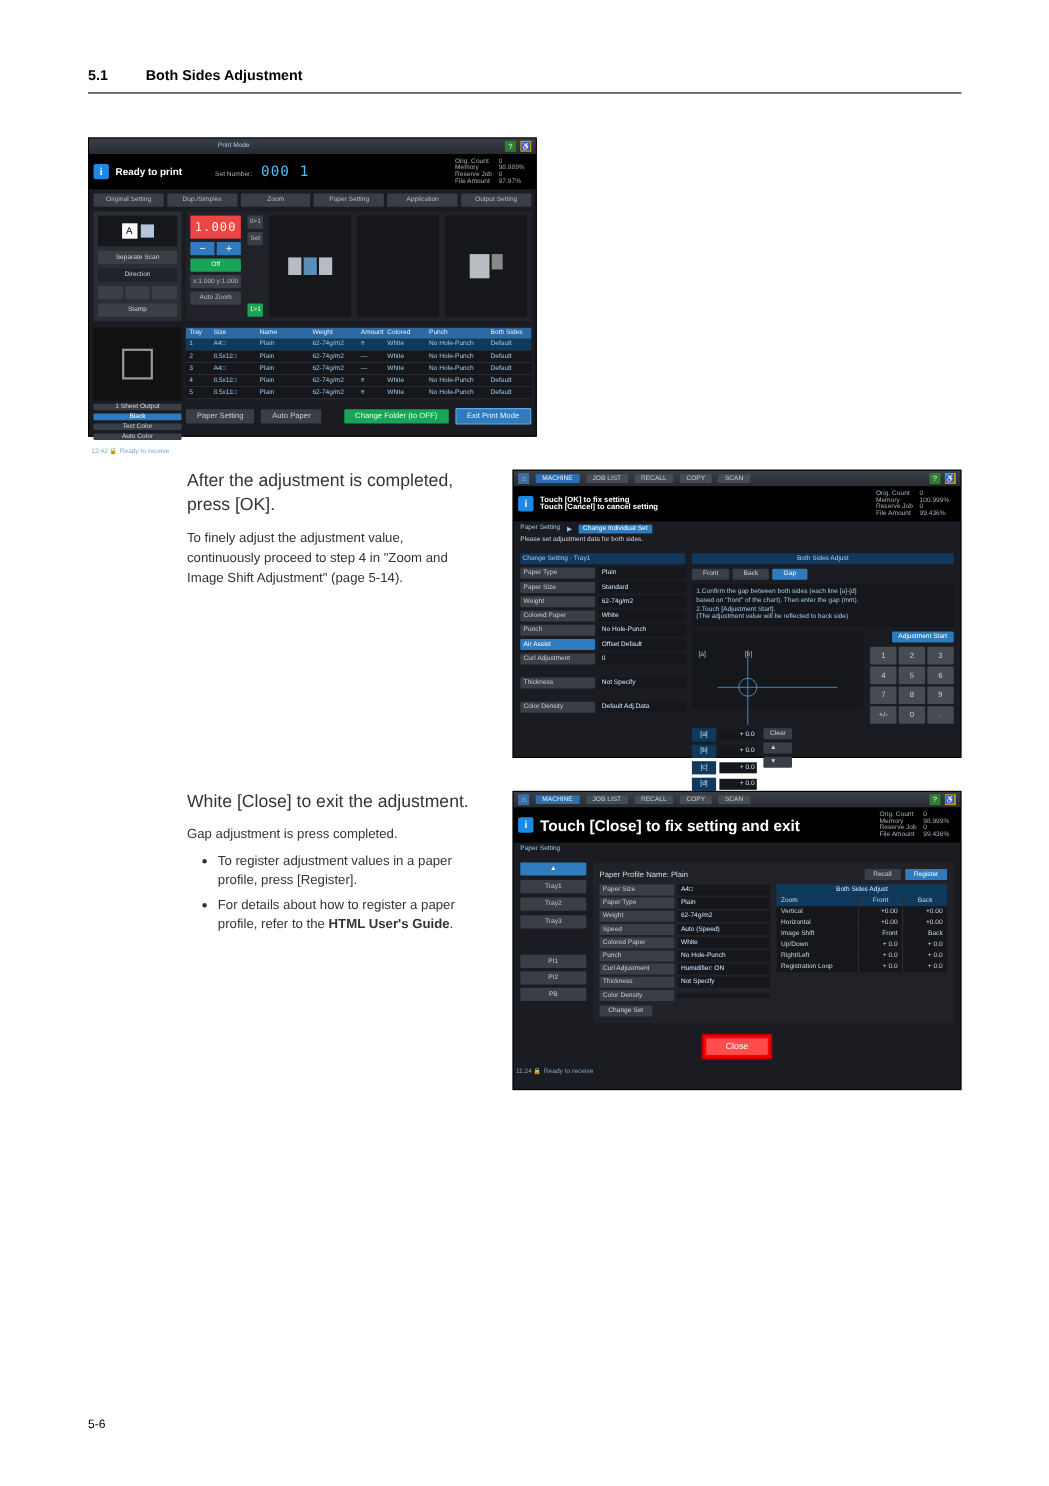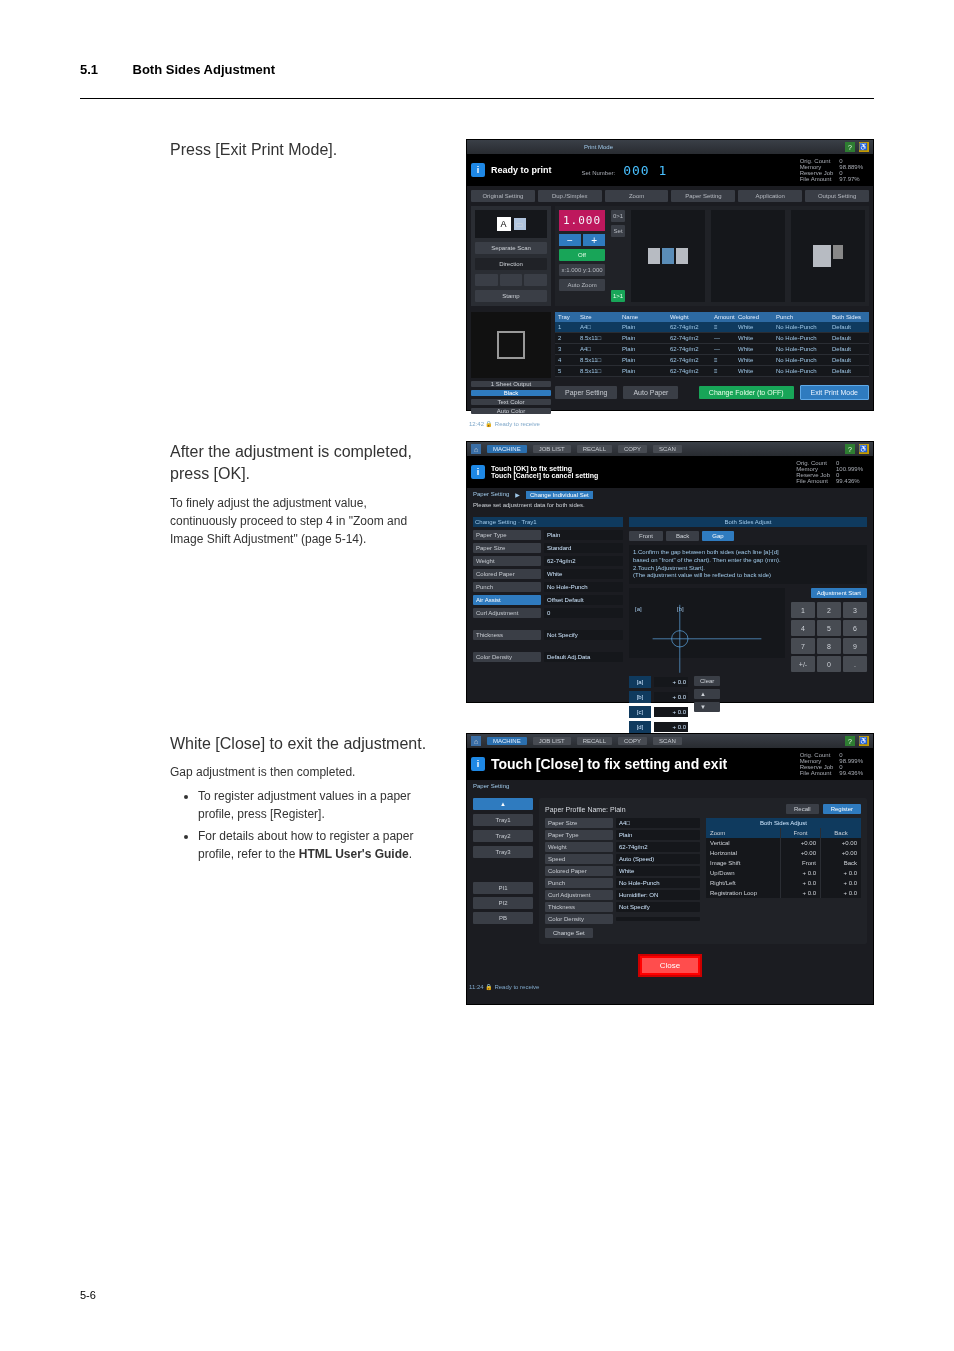--- a/index.html
+++ b/index.html
@@ -7,21 +7,21 @@
     font-family: Arial, Helvetica, sans-serif;
     background: #fff;
     width: 954px;
     height: 1351px;
     margin: 0 auto;
     position: relative;
   }
   .page { padding: 60px 80px 0 80px; }
   .hdr {
     border-bottom: 1px solid #000;
-    padding-bottom: 20px;
+    padding-bottom: 6px;
     margin-bottom: 40px;
   }
   .hdr-n { font-weight: bold; font-size: 13px; color: #000; }
   .hdr-t { font-weight: bold; font-size: 13px; color: #000; margin-left: 30px; }
   .step {
     display: flex;
     gap: 30px;
     margin-bottom: 30px;
   }
   .step-text {
@@ -91,21 +91,21 @@
   .s1-row1 { display:flex; gap:4px; height:100px; }
   .s1-left{ width:80px; background:#2a2d33; display:flex;flex-direction:column;gap:4px;padding:4px;}
   .s1-left-box{background:#15171b;height:28px;display:flex;align-items:center;justify-content:center;gap:3px;}
   .s1-Ab{width:14px;height:14px;background:#fff;color:#000;display:flex;align-items:center;justify-content:center;font-size:9px;}
   .s1-dot{width:12px;height:12px;background:#b0c4de;display:flex;align-items:center;justify-content:center;font-size:8px;}
   .s1-btnrow{display:flex;gap:2px;}
   .s1-smbtn{flex:1;background:#3a3e46;height:12px;border-radius:1px;font-size:6px;display:flex;align-items:center;justify-content:center;}
   .s1-set{flex:1;background:#202227;padding:4px; display:flex; gap:6px;}
   .s1-set-col{flex:1; display:flex;flex-direction:column;gap:3px;}
   .s1-greenbtn{background:#18a558;color:#e9ffe9;height:12px;display:flex;align-items:center;justify-content:center;font-size:6px;border-radius:1px;}
-  .s1-numberbig{background:#be185d;color:#f2f6fb;padding:4px;font-size:11px;font-family:monospace;letter-spacing:1px;}
+  .s1-numberbig{background:#ef4444;color:#f2f6fb;padding:4px;font-size:11px;font-family:monospace;letter-spacing:1px;}
   .s1-pm{display:flex;gap:2px;}
   .s1-pm div{flex:1;background:#2f7bbf;height:12px;display:flex;align-items:center;justify-content:center;color:#fff;font-size:10px;}
   .s1-gray{background:#3a3e46;height:12px;display:flex;align-items:center;justify-content:center;font-size:6px;border-radius:1px;color:#b7bbc2;}
   .s1-rcol{width:74px;display:flex;flex-direction:column;gap:4px;}
   .s1-rbox{flex:1;background:#15171b;display:flex;align-items:center;justify-content:center;}
   .s1-rbox .shapes{display:flex;gap:2px;}
   .s1-rbox .sh{width:12px;height:16px;background:#b7bbc2;}
   .s1-setnum{ color:#49c0ff; font-family:monospace; font-size:13px; letter-spacing:1px; margin:0 auto; padding:0 4px;}
   .s1-tbl { margin-top:6px; }
   .s1-th{display:flex;background:#2d6aa3;color:#e4f0ff;font-size:6px;}
@@ -190,23 +190,20 @@
 
 <div class="page">
 
   <div class="hdr">
     <span class="hdr-n">5.1</span>
     <span class="hdr-t">Both Sides Adjustment</span>
   </div>
 
 
   <div class="step">
-    <div class="step-text">
-      <p class="lead">Press [Exit Print Mode].</p>
-    </div>
     <div class="screen">
 
       <div class="panel s1">
         <div class="p-top">
           <span style="margin:0 auto;color:#9fc8e8;font-size:6px;">Print Mode</span>
           <div class="p-top-right">
             <div class="p-icon green">?</div>
             <div class="p-icon yellow">♿</div>
           </div>
         </div>
@@ -547,21 +544,21 @@
           <div class="s2-b ok">OK</div>
         </div>
         <div class="s1-stb"><span>13:53</span> 🔒 <span>Ready to receive</span></div>
       </div>
     </div>
   </div>
 
   <div class="step">
     <div class="step-text">
       <p class="lead">White [Close] to exit the adjustment.</p>
-      <p class="sub">Gap adjustment is then completed.</p>
+      <p class="sub">Gap adjustment is press completed.</p>
       <ul class="bullets">
         <li>To register adjustment values in a paper profile, press [Register].</li>
         <li><span></span>For details about how to register a paper profile, refer to the <b>HTML User's Guide</b>.</li>
       </ul>
     </div>
     <div class="screen">
       <div class="panel s3">
         <div class="p-top">
           <div class="p-icon" style="background:#3a6ea5;">⌂</div>
           <div class="p-tab">MACHINE</div>

